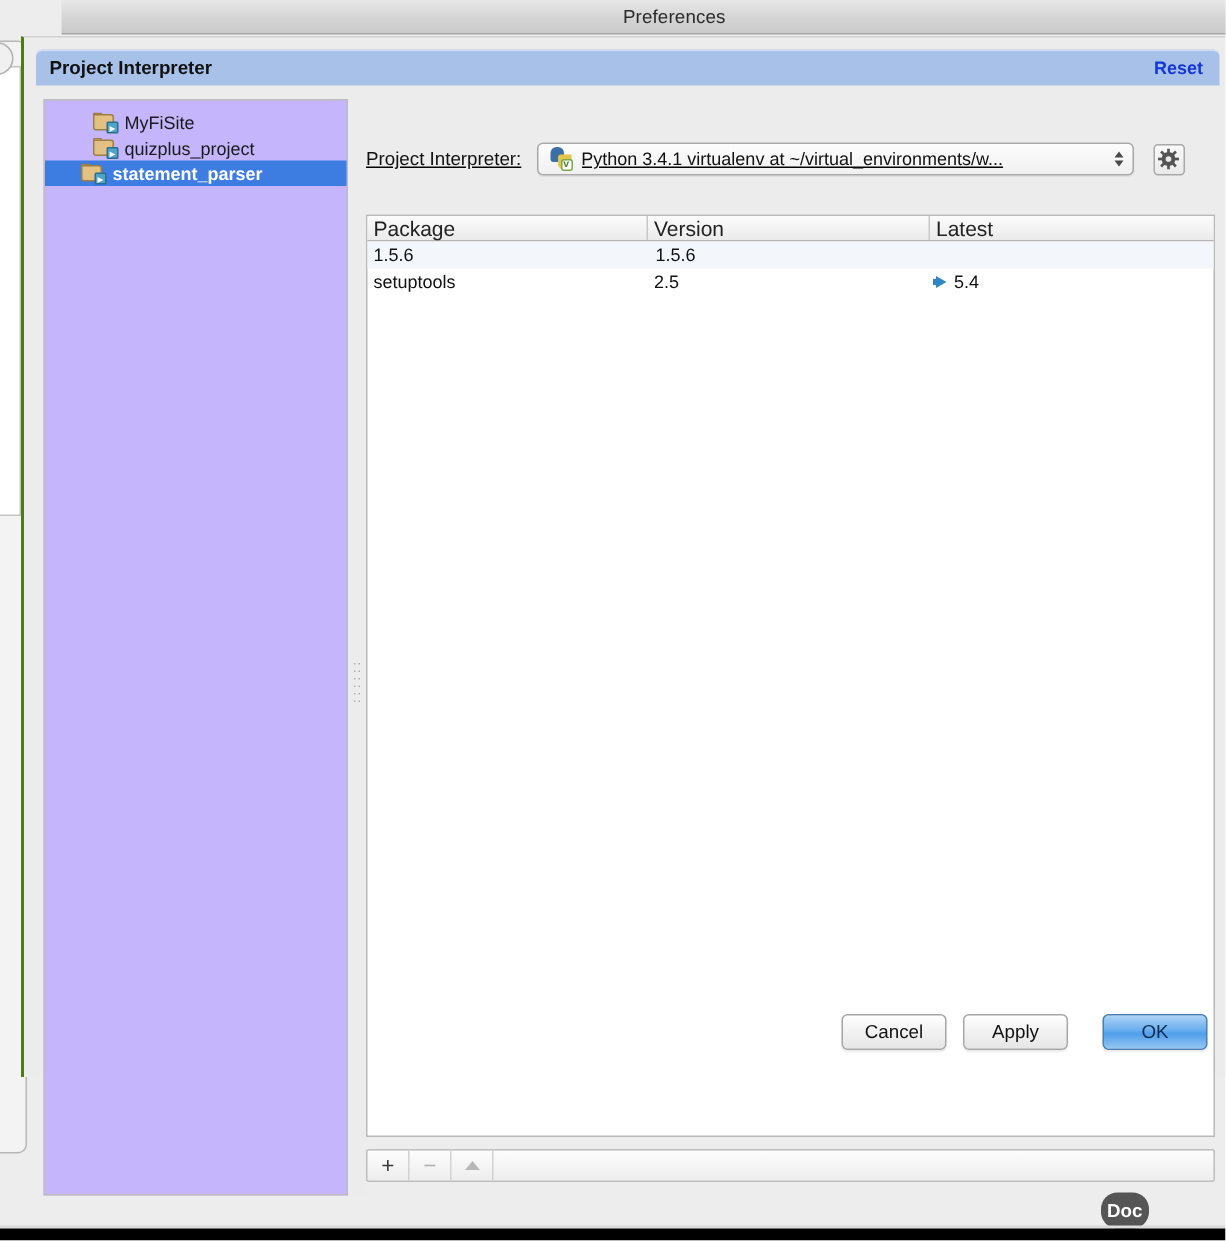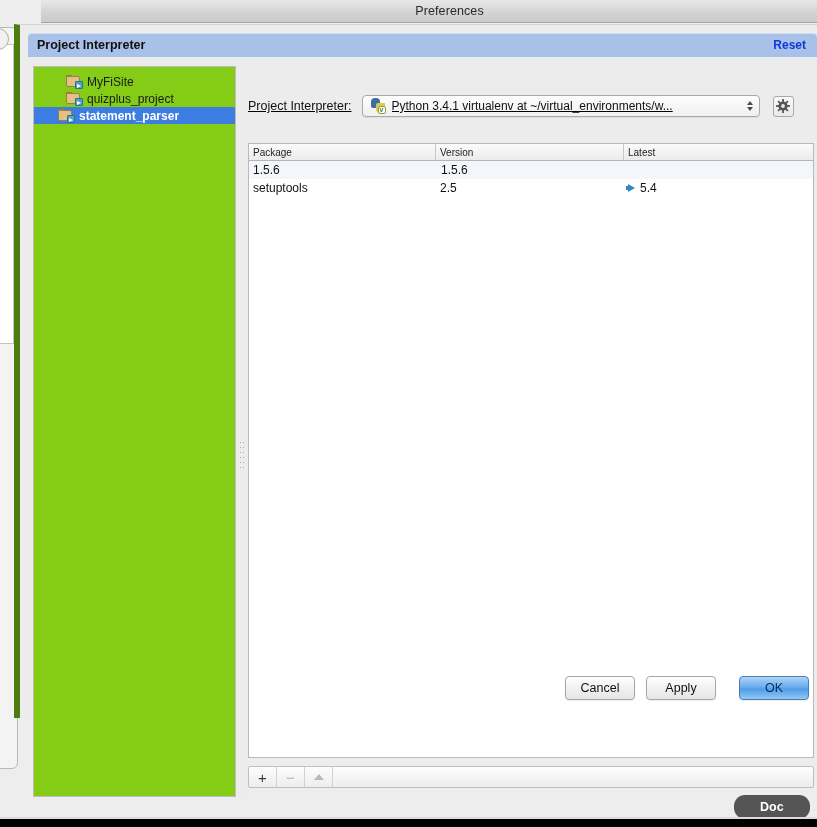--- a/index.html
+++ b/index.html
@@ -43,21 +43,21 @@
   }
   .titlebar-title {
     font-size: 12.5px; color: #2a2a2a; letter-spacing: .1px;
   }
 
   
   .dialog {
     position: absolute; left: 14px; top: 24px;
     width: 803px; height: 694px;
     background: #ececec;
-    border-left: 6px solid #4d7c0f;
+    border-left: 2px solid #4d7c0f;
     border-top: 1px solid #d2d2d2;
   }
 
   
   .header-band {
     position: absolute; left: 8px; top: 8px;
     width: 789px; height: 24px;
     background: #a7c1e8;
     border-radius: 4px 4px 0 0;
     display: flex; align-items: center;
@@ -69,21 +69,21 @@
   .header-reset {
     margin-left: auto; margin-right: 11px;
     font-size: 12px; font-weight: bold; color: #1536d6;
     cursor: pointer;
   }
 
   
   .tree-panel {
     position: absolute; left: 13px; top: 41px;
     width: 203px; height: 731px;
-    background: #84cc16;
+    background: #c4b5fd;
     border: 1px solid #bdbdbd;
     text-align: center;
   }
   .tree-list { padding-top: 6px; }
   .tree-item {
     display: flex; align-items: center;
     height: 17px; padding-left: 32px;
     font-size: 12px; color: #1a1a1a;
     cursor: default;
   }
@@ -193,21 +193,21 @@
     width: 566px; height: 615px;
     background: #ffffff;
     border: 1px solid #b9b9b9;
   }
   .tbl-head {
     display: flex; height: 17px;
     background: linear-gradient(to bottom, #fbfbfb 0%, #ebebeb 100%);
     border-bottom: 1px solid #b5b5b5;
   }
   .tbl-head .th {
-    font-size: 10px; color: #222; padding-left: 4px;
+    font-size: 14px; color: #222; padding-left: 4px;
     display: flex; align-items: center;
     border-right: 1px solid #c8c8c8;
   }
   .tbl-head .th:last-child { border-right: none; }
   .col-pkg { width: 187px; }
   .col-ver { width: 188px; }
   .col-lat { width: 189px; }
 
   .tbl-row { display: flex; height: 18px; align-items: center; }
   .tbl-row.alt { background: #f3f6fb; }
@@ -267,21 +267,21 @@
   .btn-cancel { right: 188px; width: 70px; }
   .btn-apply  { right: 107px; width: 70px; }
   .btn-ok {
     right: 14px; width: 70px;
     background: linear-gradient(to bottom, #aed3f6 0%, #69adee 45%, #4f9ee9 55%, #94c7f4 100%);
     border-color: #4a7fb5; color: #0a2d52;
   }
 
   .tooltip {
     position: absolute; left: 734px; top: 795px;
-    height: 24px; padding: 0 26px;
+    height: 24px; padding: 0 4px;
     background: #555555; border-radius: 11px;
     display: flex; align-items: center;
     font-size: 12.5px; font-weight: bold; color: #ffffff;
     white-space: nowrap;
   }
 
   .bottom-strip {
     position: absolute; left: 0; bottom: 0; width: 817px; height: 8px;
     background: #000000;
   }

